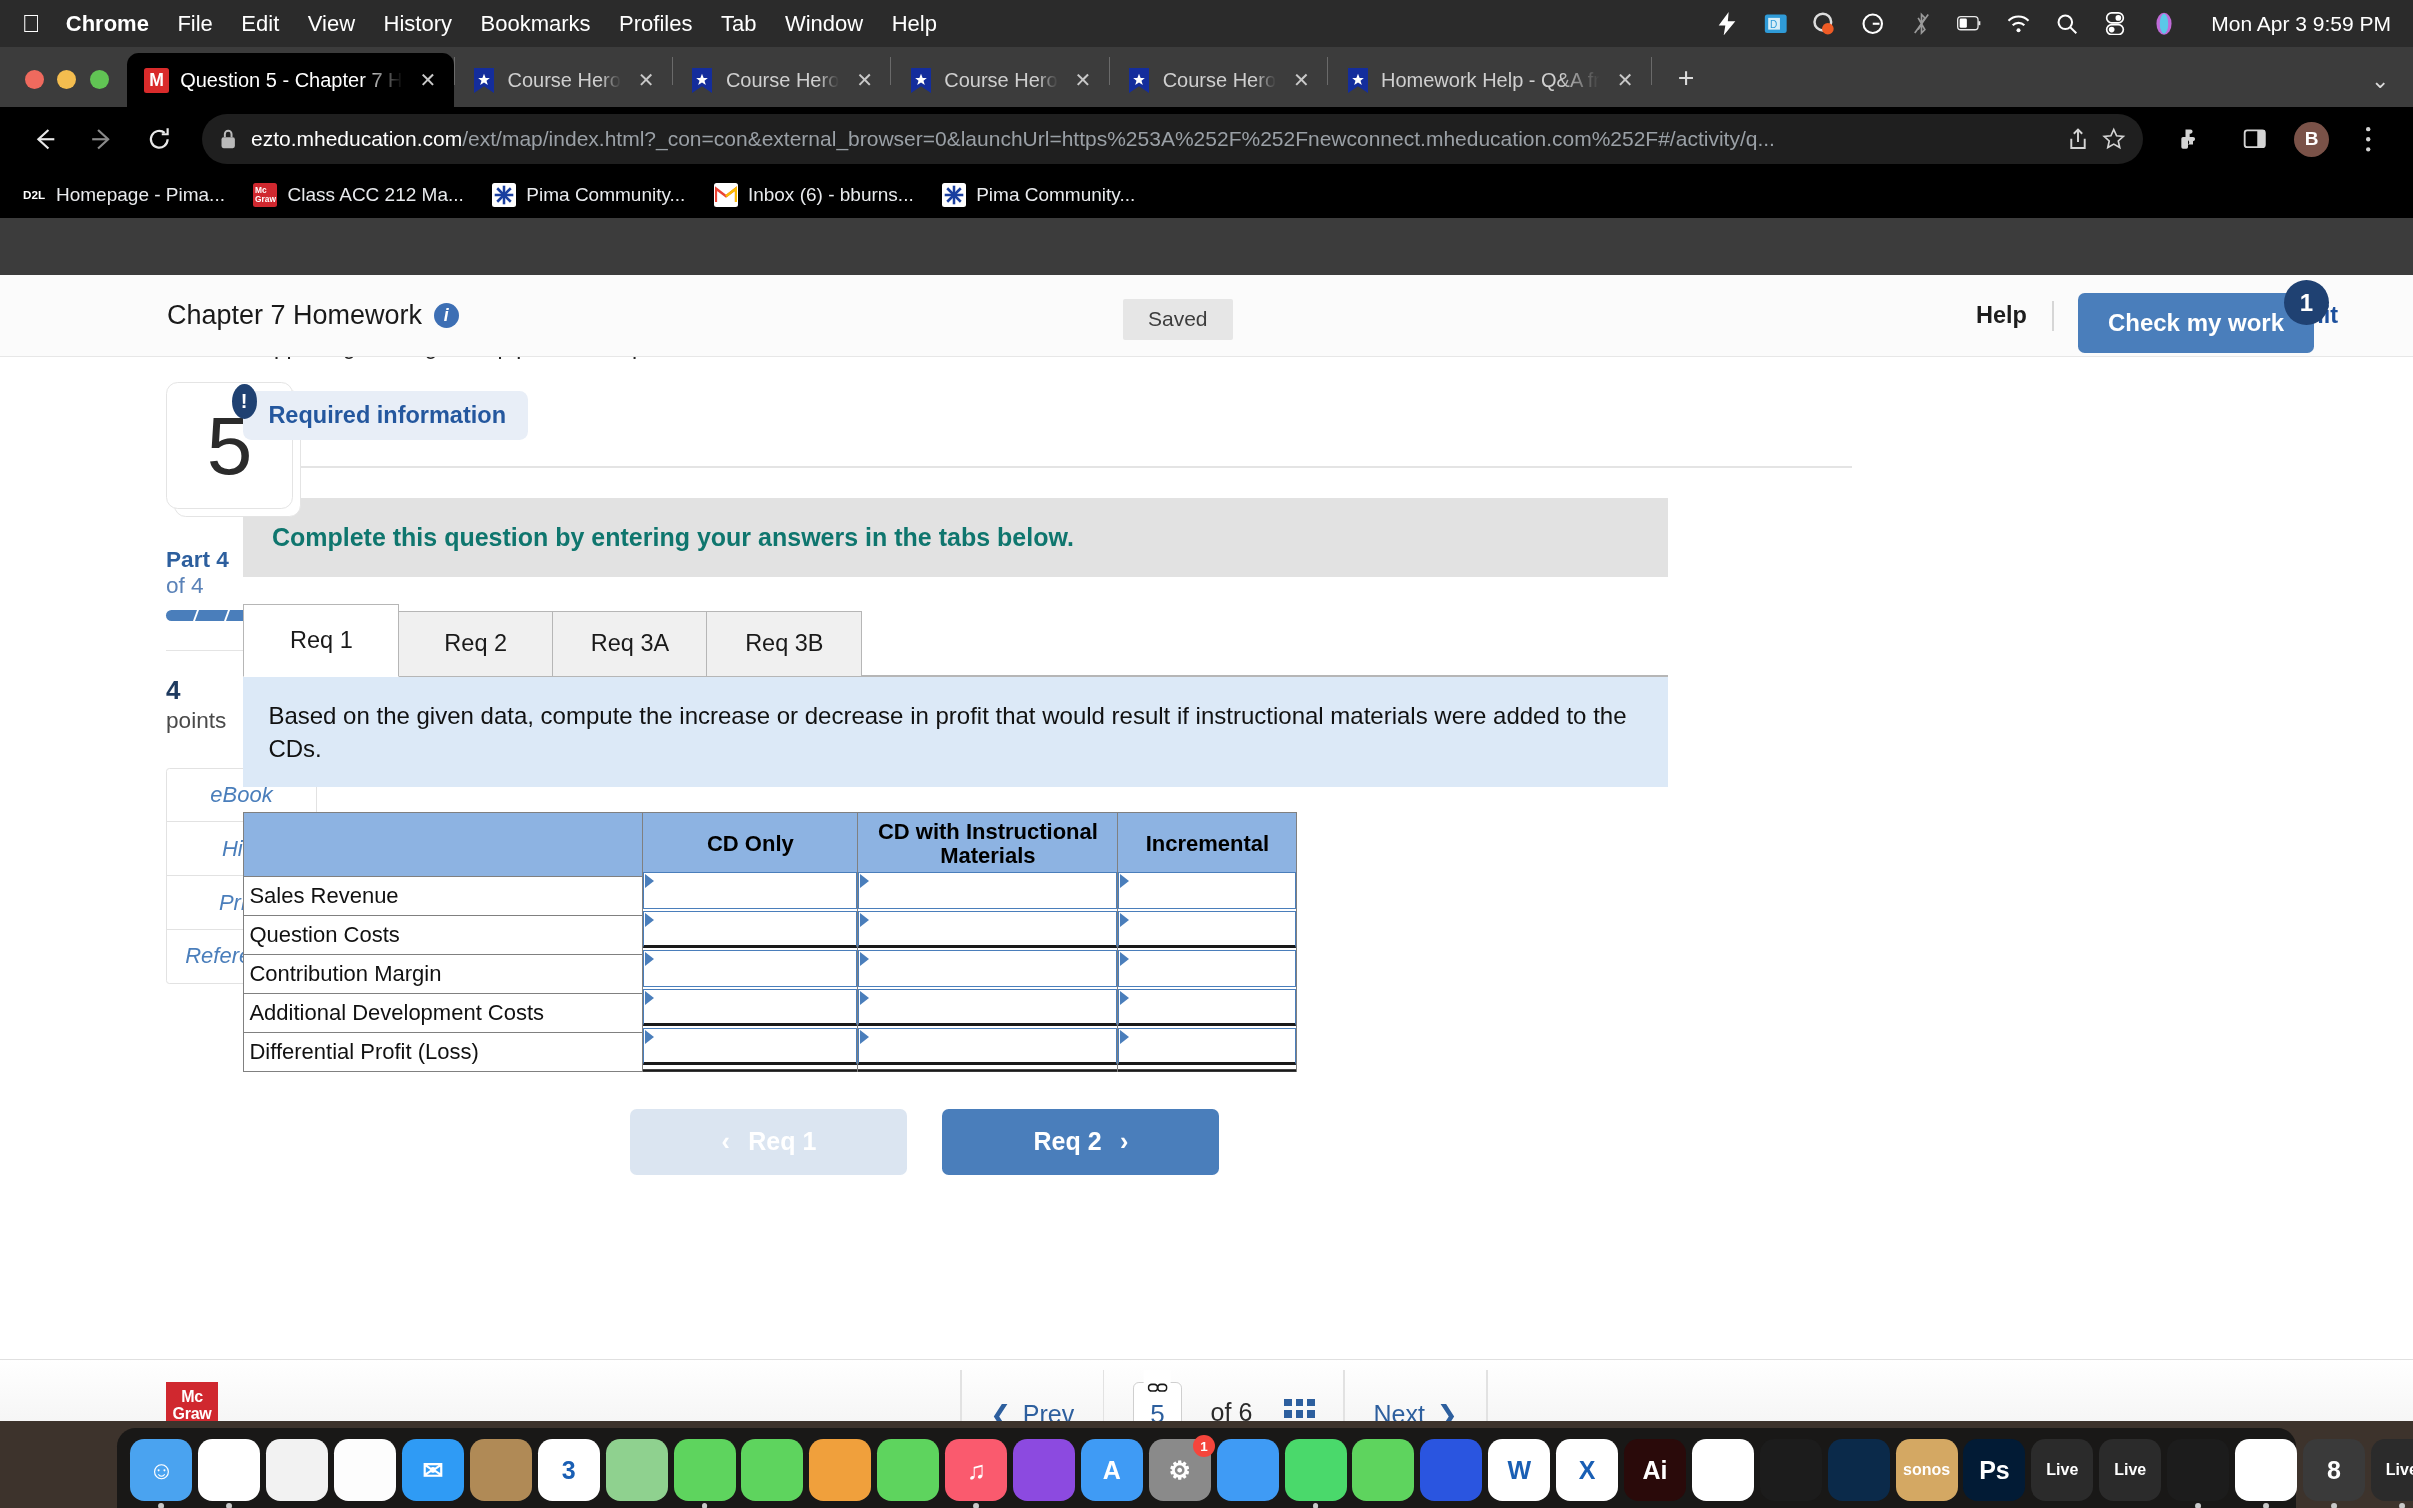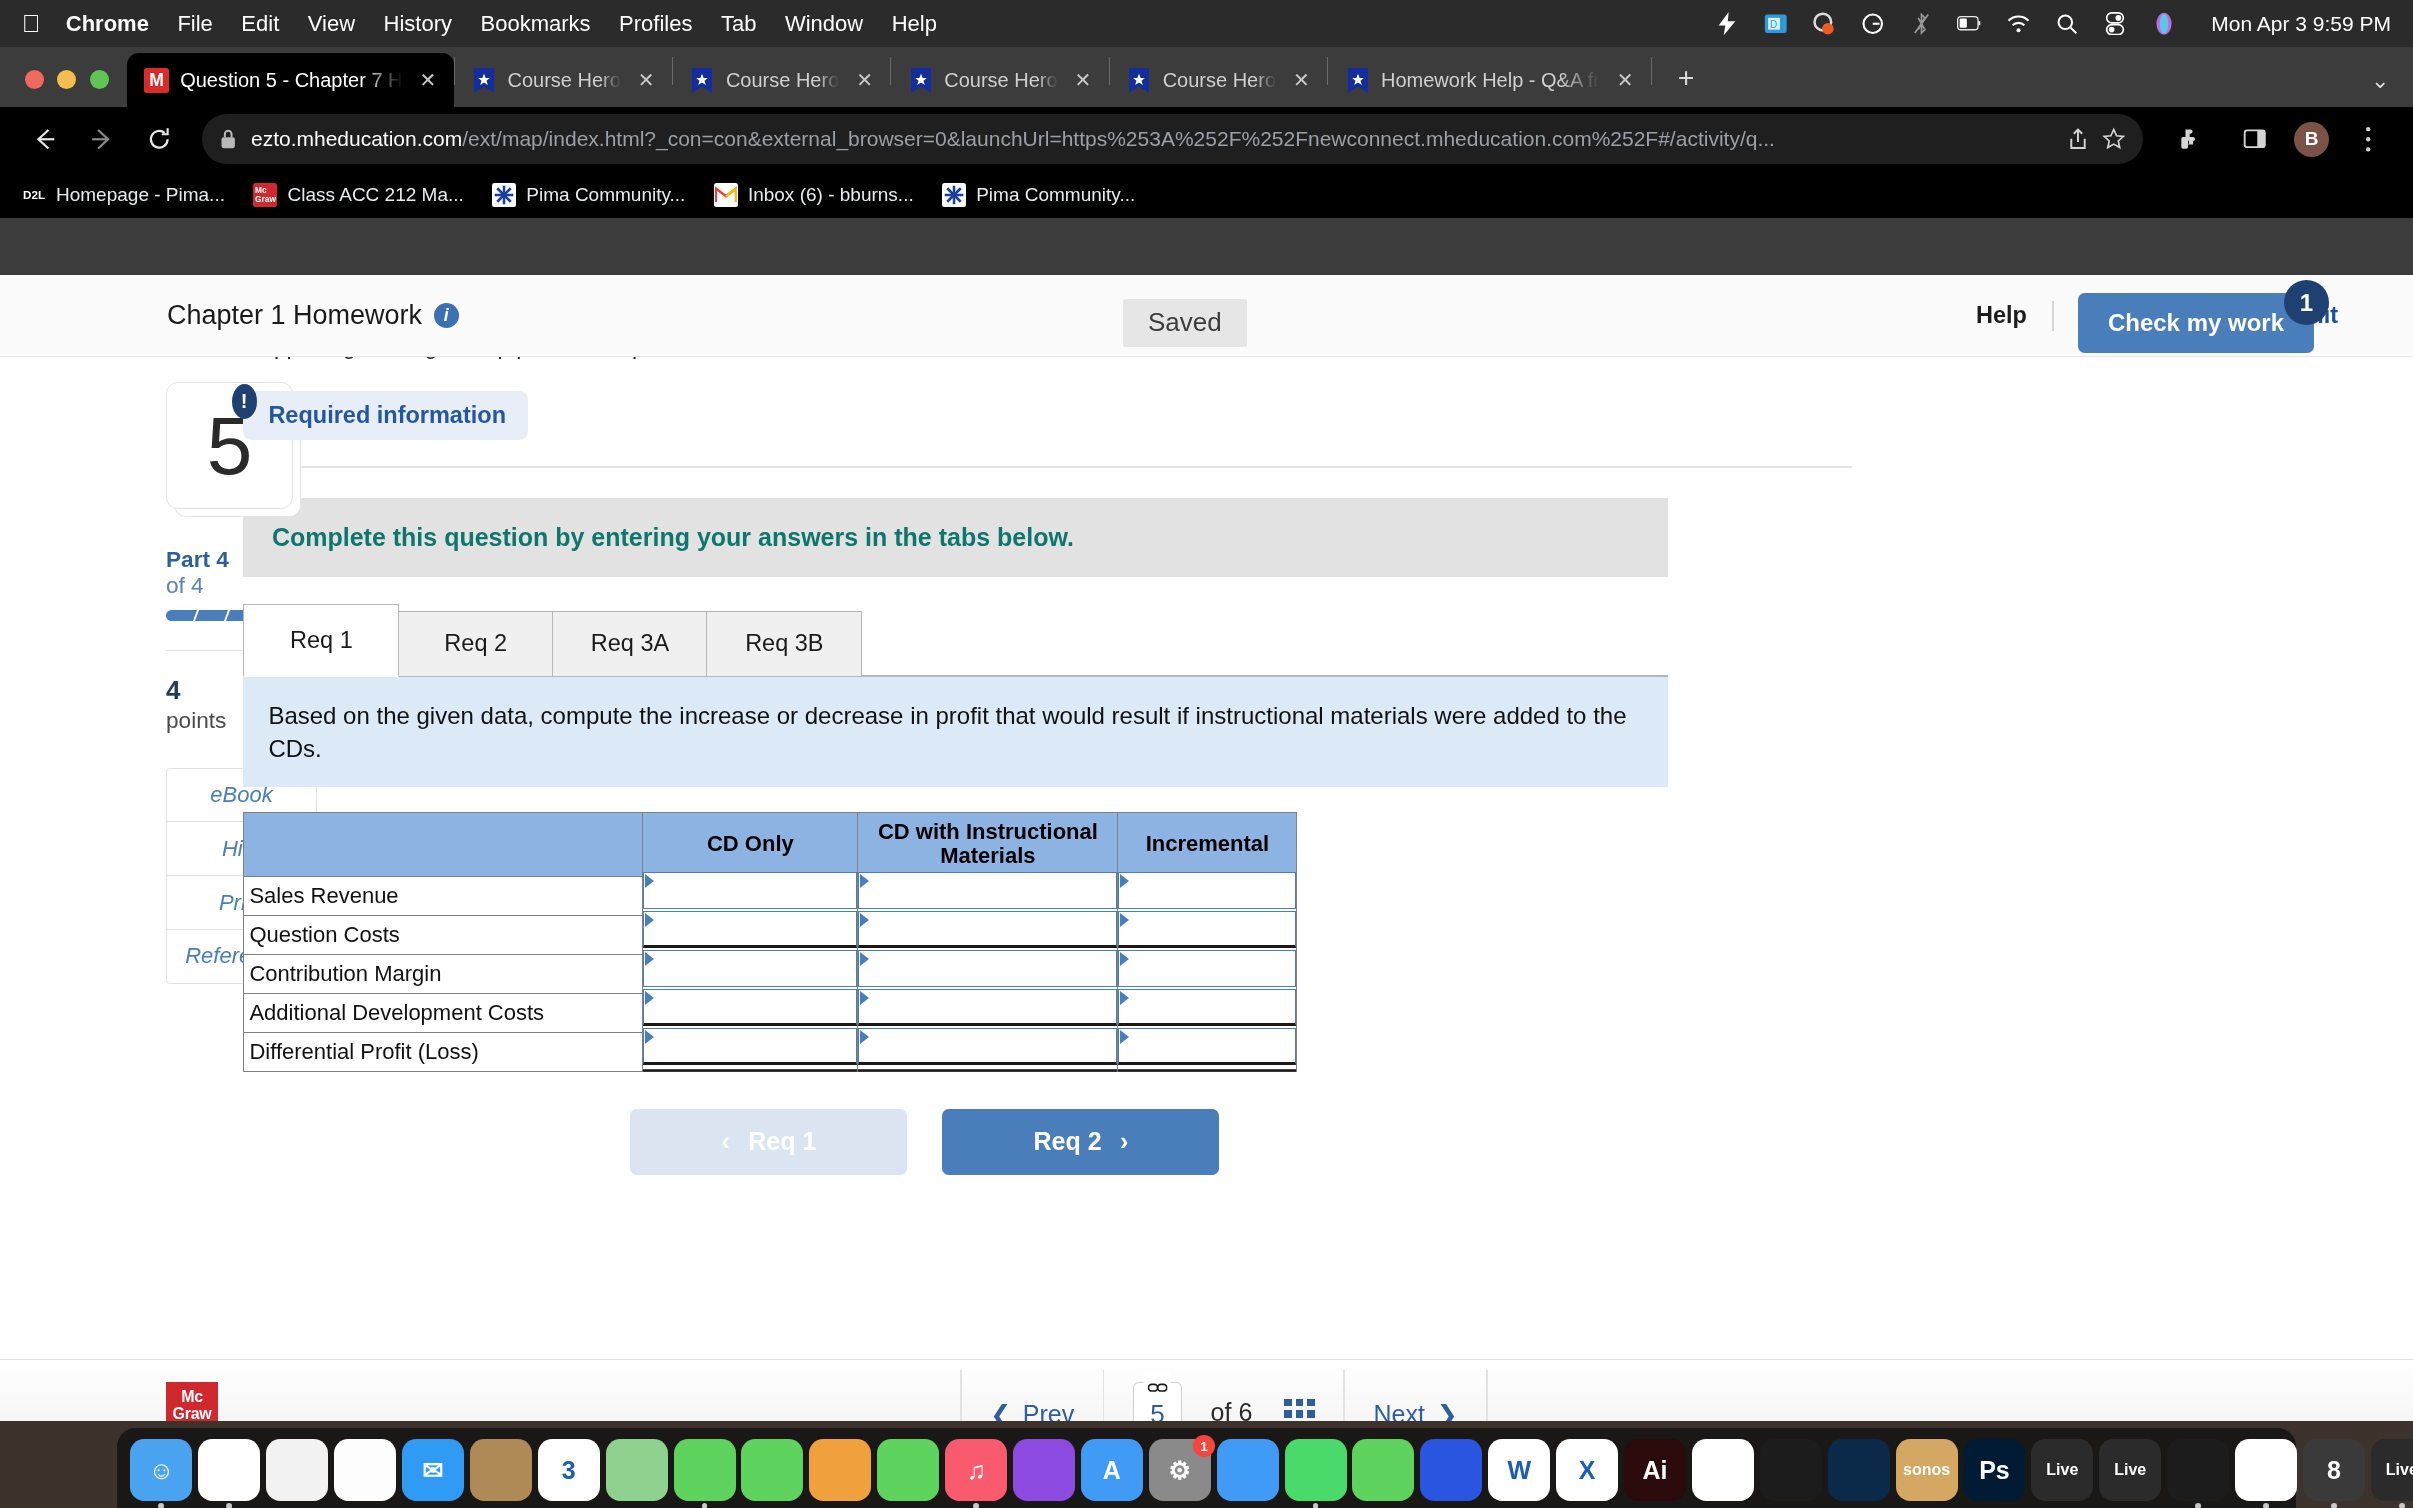--- a/index.html
+++ b/index.html
@@ -100,21 +100,21 @@
     height: 82px; background: #fbfbfb; border-bottom: 1.7px solid #e7e7e7;
     display: flex; align-items: center; padding: 0 50px; position: relative;
   }
   .app-title { font-size: 27px; color: #1a1a1a; margin-left: 117px;
     display: flex; align-items: center; gap: 11.7px; }
   .info-badge { width: 25px; height: 25px; border-radius: 50%; background: #3d6fb4;
     color: #fff; font-size: 17.6px; font-weight: bold; display: flex;
     align-items: center; justify-content: center; font-style: italic; }
   .saved-pill {
     position: absolute; left: 1123px; top: 24px; background: #e6e6e6;
-    border-radius: 2px; padding: 8.4px 25px; font-size: 26px; color: #3d3d3d;
+    border-radius: 2px; padding: 8.4px 25px; font-size: 21px; color: #3d3d3d;
   }
   .hdr-right { margin-left: auto; display: flex; align-items: center; gap: 0;
     font-size: 23.5px; font-weight: bold; }
   .hdr-right a { padding: 0 25px; color: #1d1d1d; text-decoration: none; }
   .hdr-right a.submit { color: #1c4f9c; }
   .hdr-div { width: 1.7px; height: 30px; background: #d6d6d6; }
 
   .checkwork-wrap { position: absolute; right: 99px; top: 18.4px; }
   .checkwork {
     background: #4a7ebb; color: #ffffff; font-size: 24px; font-weight: bold;
@@ -548,21 +548,21 @@
           </svg>
       </span>
       <span>Pima Community...</span>
     </span>
   </div>
 
   <div class="page">
 
     <div class="app-header">
       <span class="app-title">
-        <span>Chapter 1 Homework</span>
+        <span>Chapter 7 Homework</span>
         <span class="info-badge">i</span>
       </span>
       <span class="saved-pill">Saved</span>
       <span class="hdr-right">
         <a href="#">Help</a>
         <span class="hdr-div"></span>
         <a href="#">Save &amp; Exit</a>
         <span class="hdr-div"></span>
         <a href="#" class="submit">Submit</a>
       </span>

